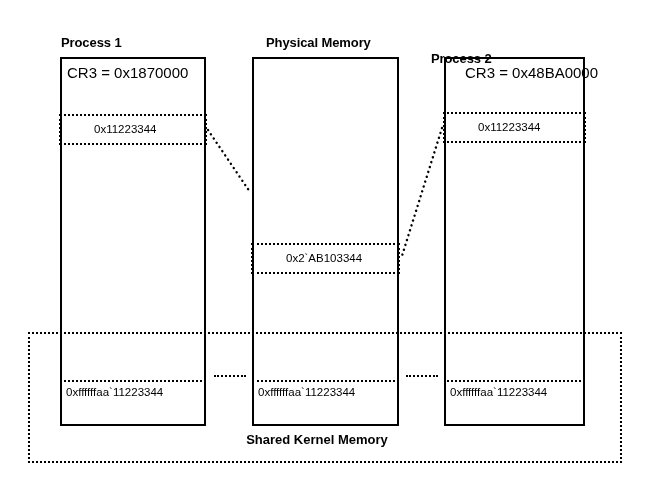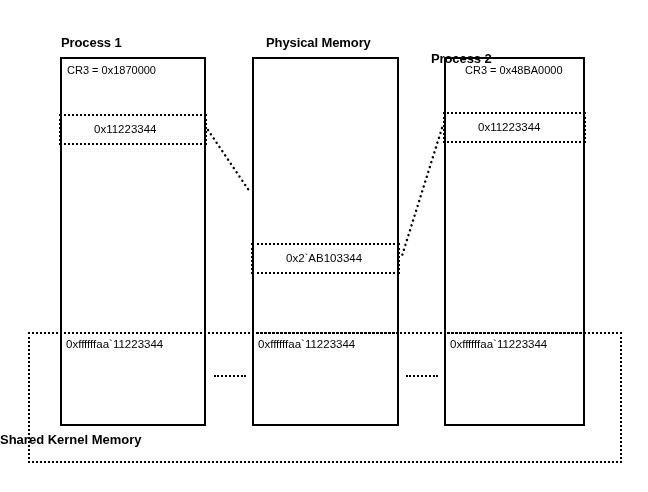--- a/index.html
+++ b/index.html
@@ -43,21 +43,21 @@
     background: transparent;
     box-sizing: border-box;
   }
   #box-p1 { left: 60px;  top: 57px; width: 146px; height: 369px; }
   #box-pm { left: 252px; top: 57px; width: 147px; height: 369px; }
   #box-p2 { left: 444px; top: 57px; width: 141px; height: 369px; }
 
   
   .cr3 {
     position: absolute;
-    font-size: 11px;
+    font-size: 15px;
     white-space: nowrap;
   }
   #cr3-p1 { left: 67px;  top: 64px; }
   #cr3-p2 { left: 465px; top: 64px; }
 
   
   .slab {
     position: absolute;
     border-top: 2.5px dotted #000;
     border-bottom: 2.5px dotted #000;
@@ -87,20 +87,21 @@
   #slab-p1    { left: 60px;  top: 114px; width: 146px; height: 31px; }
   #slab-pm-1  { left: 252px; top: 177px; width: 147px; height: 31px; }
   #slab-pm-2  { left: 252px; top: 243px; width: 147px; height: 31px; }
   #slab-p2    { left: 444px; top: 112px; width: 141px; height: 31px; }
 
   
   .kslab {
     position: absolute;
     border-top: 2.5px dotted #000;
     box-sizing: border-box;
+    margin-top: 48px;
   }
   .kslab .slab-label {
     position: absolute;
     left: 6px;
     top: 5px;
     font-size: 11.5px;
     white-space: nowrap;
     line-height: 1;
   }
   #kslab-p1 { left: 60px;  top: 332px; width: 146px; height: 94px; }
@@ -115,21 +116,21 @@
     width: 594px;
     height: 131px;
     border: 2.5px dotted #000;
     box-sizing: border-box;
   }
   #kernel-caption {
     position: absolute;
     left: 0;
     right: 0;
     top: 432px;
-    text-align: left;
+    text-align: center;
     font-size: 13px;
     font-weight: bold;
     white-space: nowrap;
   }
 
   
   .krun {
     position: absolute;
     height: 0;
     border-top: 2.5px dotted #000;

